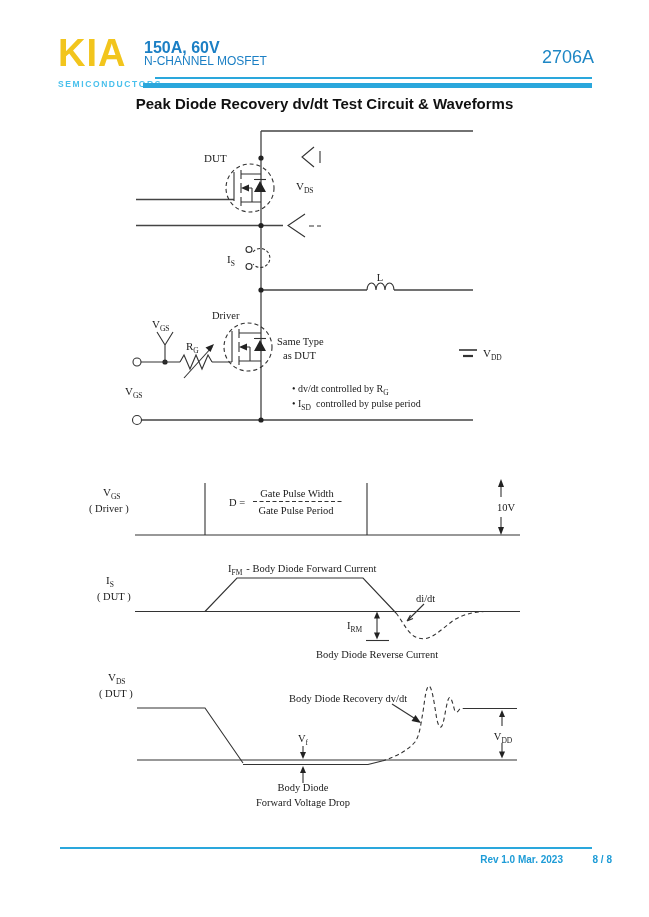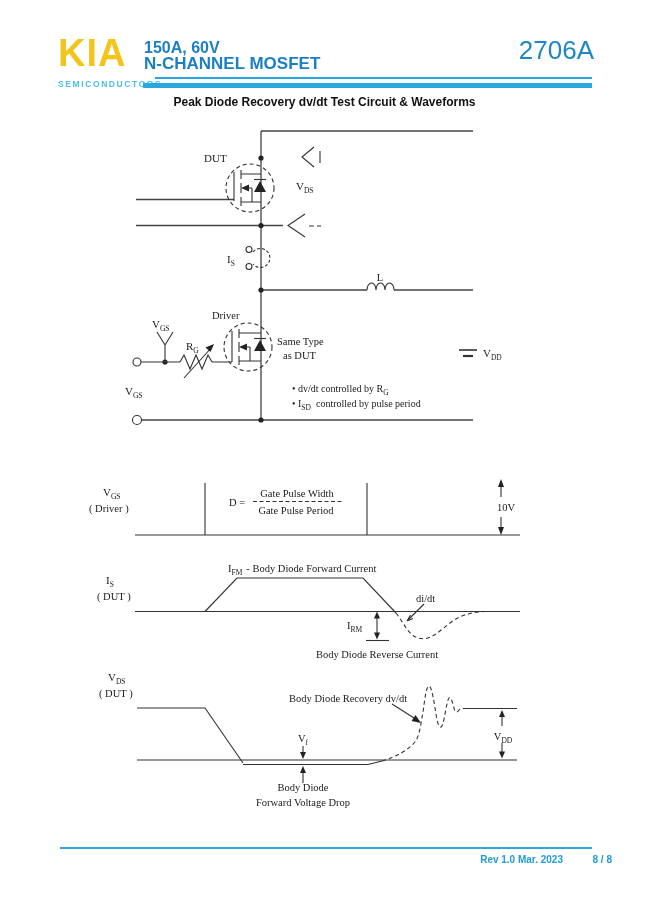--- a/index.html
+++ b/index.html
@@ -3,25 +3,25 @@
 <meta charset="utf-8">
 <style>
   html,body{margin:0;padding:0;background:#fff;}
   .page{position:relative;width:649px;height:917px;background:#fff;overflow:hidden;
         font-family:"Liberation Sans",sans-serif;}
   .abs{position:absolute;}
   
   .brand{left:58px;top:34px;font-size:38px;font-weight:bold;color:#F2C51D;letter-spacing:1px;line-height:1;}
   .brand-sub{left:58px;top:79px;font-size:8.5px;font-weight:bold;color:#49C0EC;letter-spacing:1.6px;}
   .rating{left:144px;top:39px;font-size:16px;font-weight:bold;color:#1B7FC4;}
-  .devtype{left:144px;top:54px;font-size:17px;font-weight:bold;color:#1B7FC4;}
-  .part{right:55px;top:35px;font-size:26px;color:#1E87C5;}
+  .devtype{left:144px;top:54px;font-size:12px;font-weight:normal;color:#1B7FC4;}
+  .part{right:55px;top:47px;font-size:18px;color:#1E87C5;}
   .rule-thin{left:155px;top:77px;width:437px;height:2px;background:#2AA7DC;}
   .rule-thick{left:143px;top:83px;width:449px;height:5px;background:#2AA7DC;}
-  .page-title{left:0;right:0;top:95px;text-align:center;font-size:12px;font-weight:bold;color:#111;}
+  .page-title{left:0;right:0;top:95px;text-align:center;font-size:15px;font-weight:bold;color:#111;}
   
   .diagram{left:0;top:0;width:649px;height:917px;}
   svg text{font-family:"Liberation Serif",serif;fill:#1a1a1a;font-size:11px;}
   svg .sm{font-size:10.5px;}
   svg .xs{font-size:10px;}
   .stroke{stroke:#444;stroke-width:1.3;fill:none;}
   .thin{stroke:#333;stroke-width:1.1;fill:none;}
   .fillb{fill:#222;stroke:none;}
   
   .footer-rule{left:60px;top:847px;width:532px;height:1.6px;background:#2AA7DC;}

